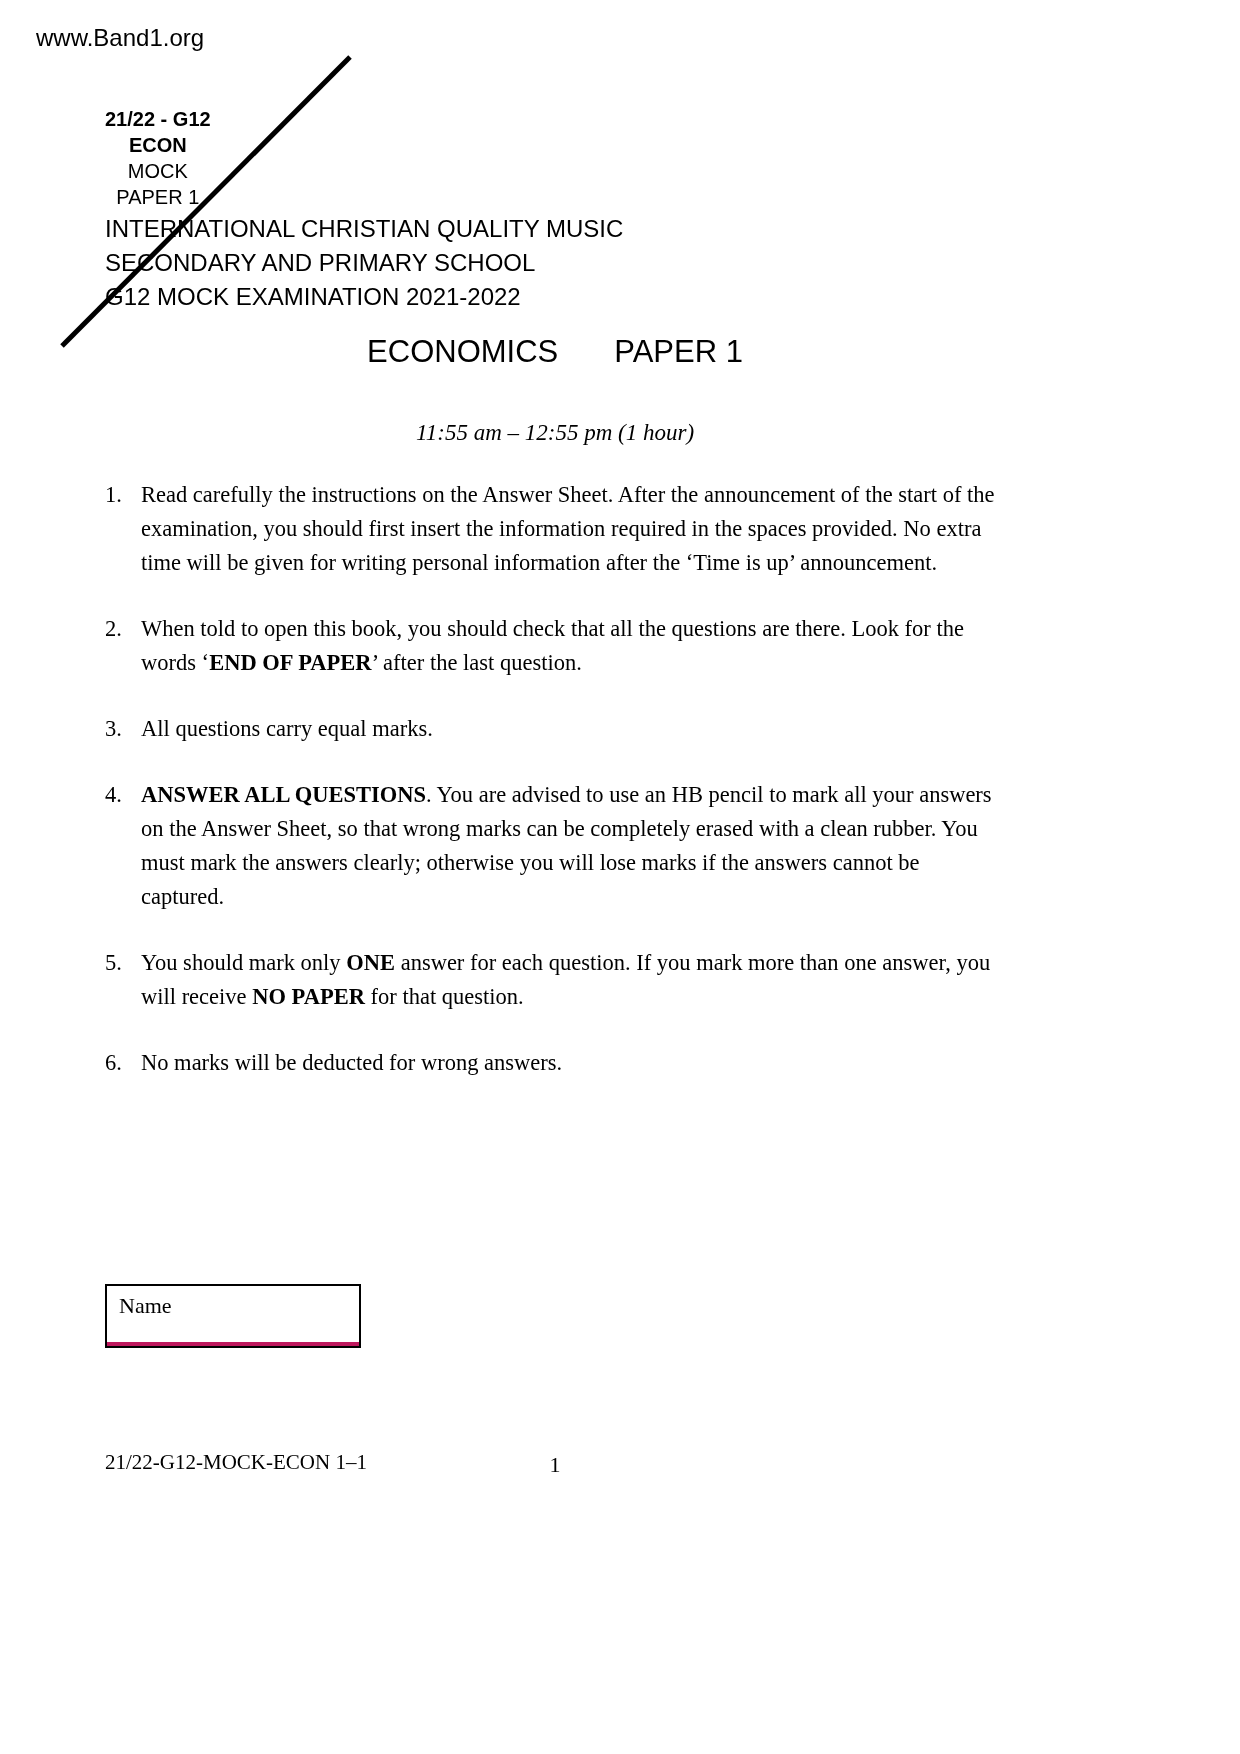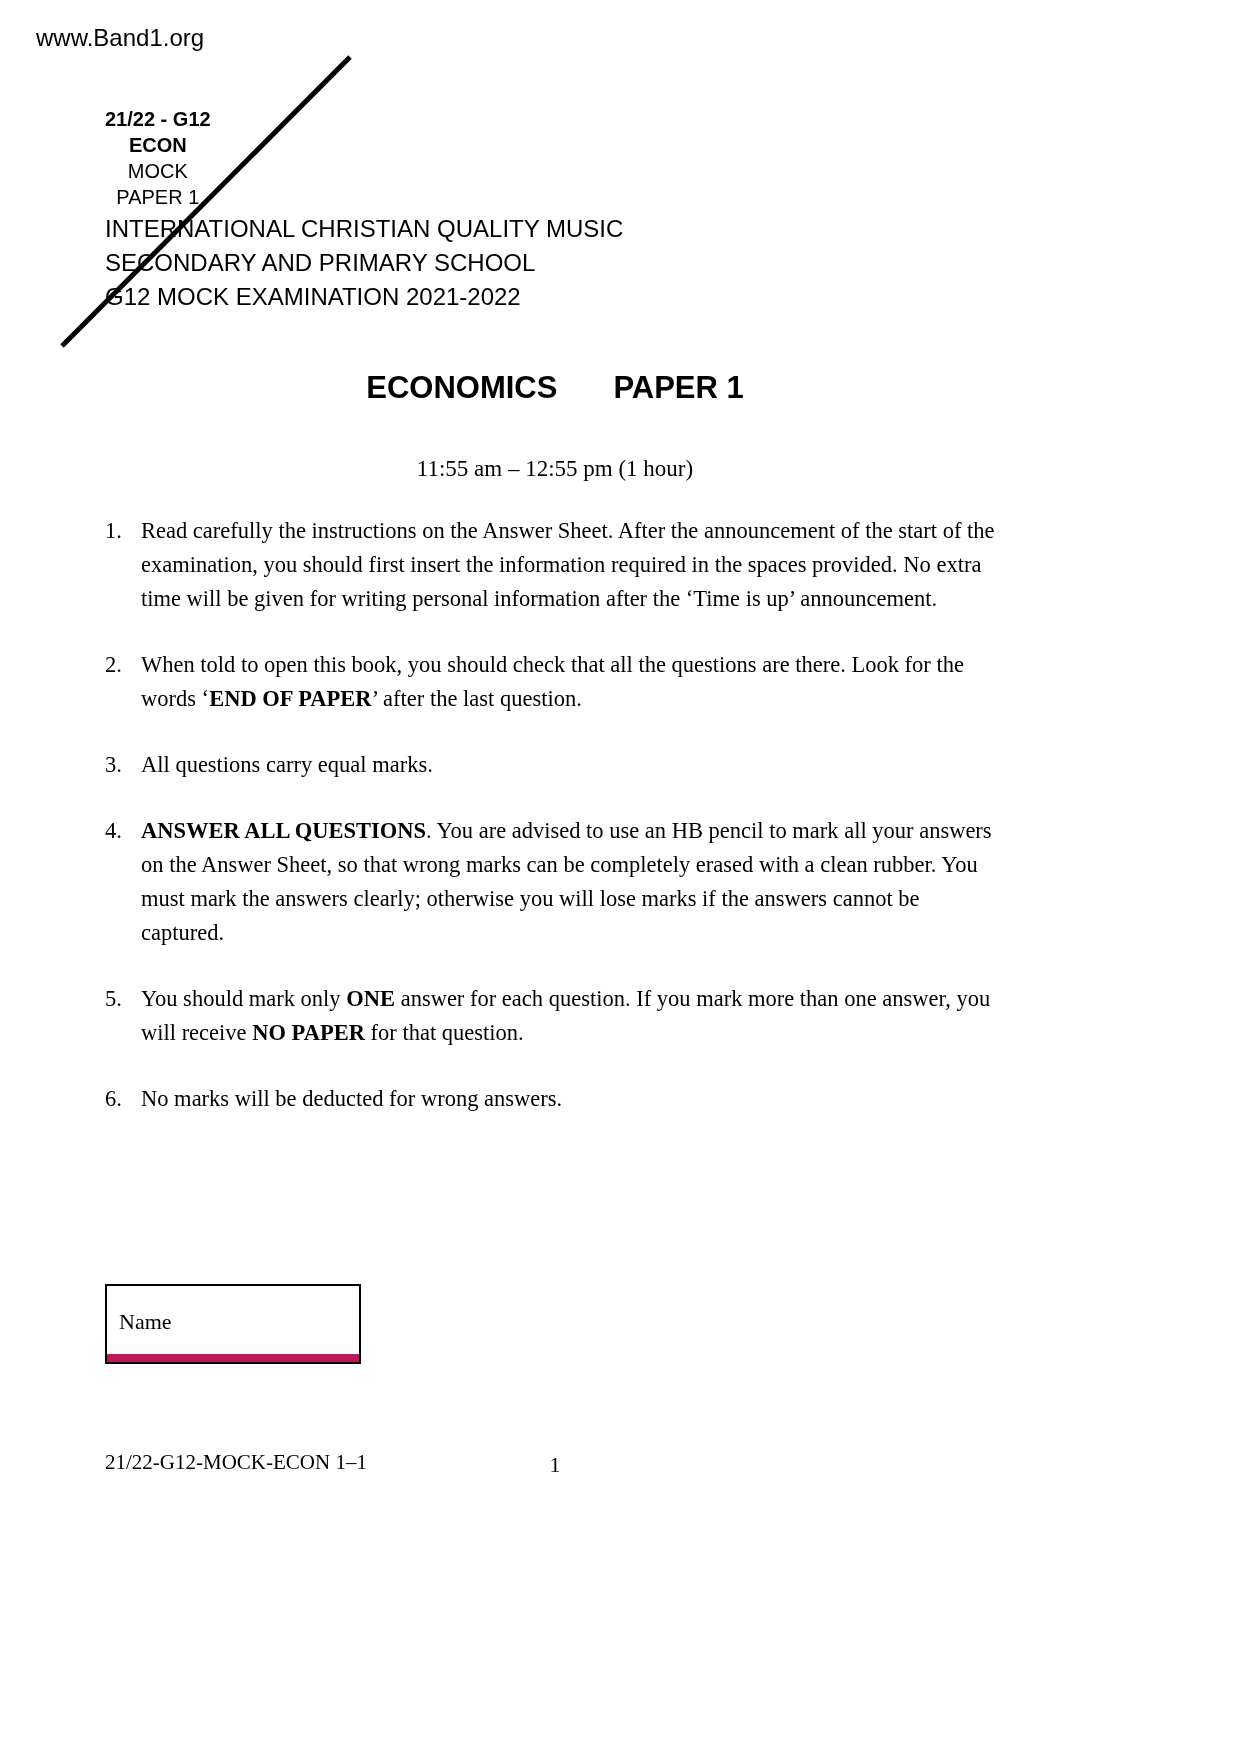--- a/index.html
+++ b/index.html
@@ -23,37 +23,37 @@
     font-size: 20px; line-height: 26px; text-align: center;
   }
   .exam-code .b { font-weight: bold; }
   .content { position: absolute; left: 105px; top: 0; width: 900px; }
   .school-header {
     margin-top: 212px; text-align: left;
     font-family: "Liberation Sans", sans-serif;
     font-size: 24px; line-height: 34px;
   }
   .paper-title {
-    margin-top: 56px; text-align: center;
+    margin-top: 20px; text-align: center;
     font-family: "Liberation Sans", sans-serif;
-    font-size: 31px; font-weight: bold;
+    font-size: 31px; font-weight: normal;
   }
   .paper-title .sep { display: inline-block; width: 56px; }
-  .exam-time { margin-top: 50px; text-align: center; font-size: 23px; }
+  .exam-time { margin-top: 50px; text-align: center; font-size: 23px; font-style: italic; }
   .instr-heading { margin-top: 42px; font-weight: bold; font-size: 23px; }
   .instr-item { display: flex; margin-top: 32px; font-size: 22.5px; line-height: 34px; }
   .instr-item .num { width: 36px; flex-shrink: 0; }
   .instr-item .txt { flex: 1; }
   .b { font-weight: bold; }
   .info-box {
     position: absolute; left: 105px; top: 1284px; width: 256px;
     border: 2px solid #000; font-size: 22px;
   }
   .info-cell { padding: 7px 12px; }
-  .info-cell.name-cell { height: 60px; border-bottom: 8px solid #be185d; margin-top: 16px; }
+  .info-cell.name-cell { height: 60px; border-bottom: 4px solid #be185d; }
   .info-cell.class-cell { height: 94px; }
   .footer-code { position: absolute; left: 105px; top: 1450px; font-size: 21px; }
   .page-number {
     position: absolute; left: 105px; top: 1452px; width: 900px;
     text-align: center; font-size: 22px;
   }
 </style>
 </head>
 <body>
 

